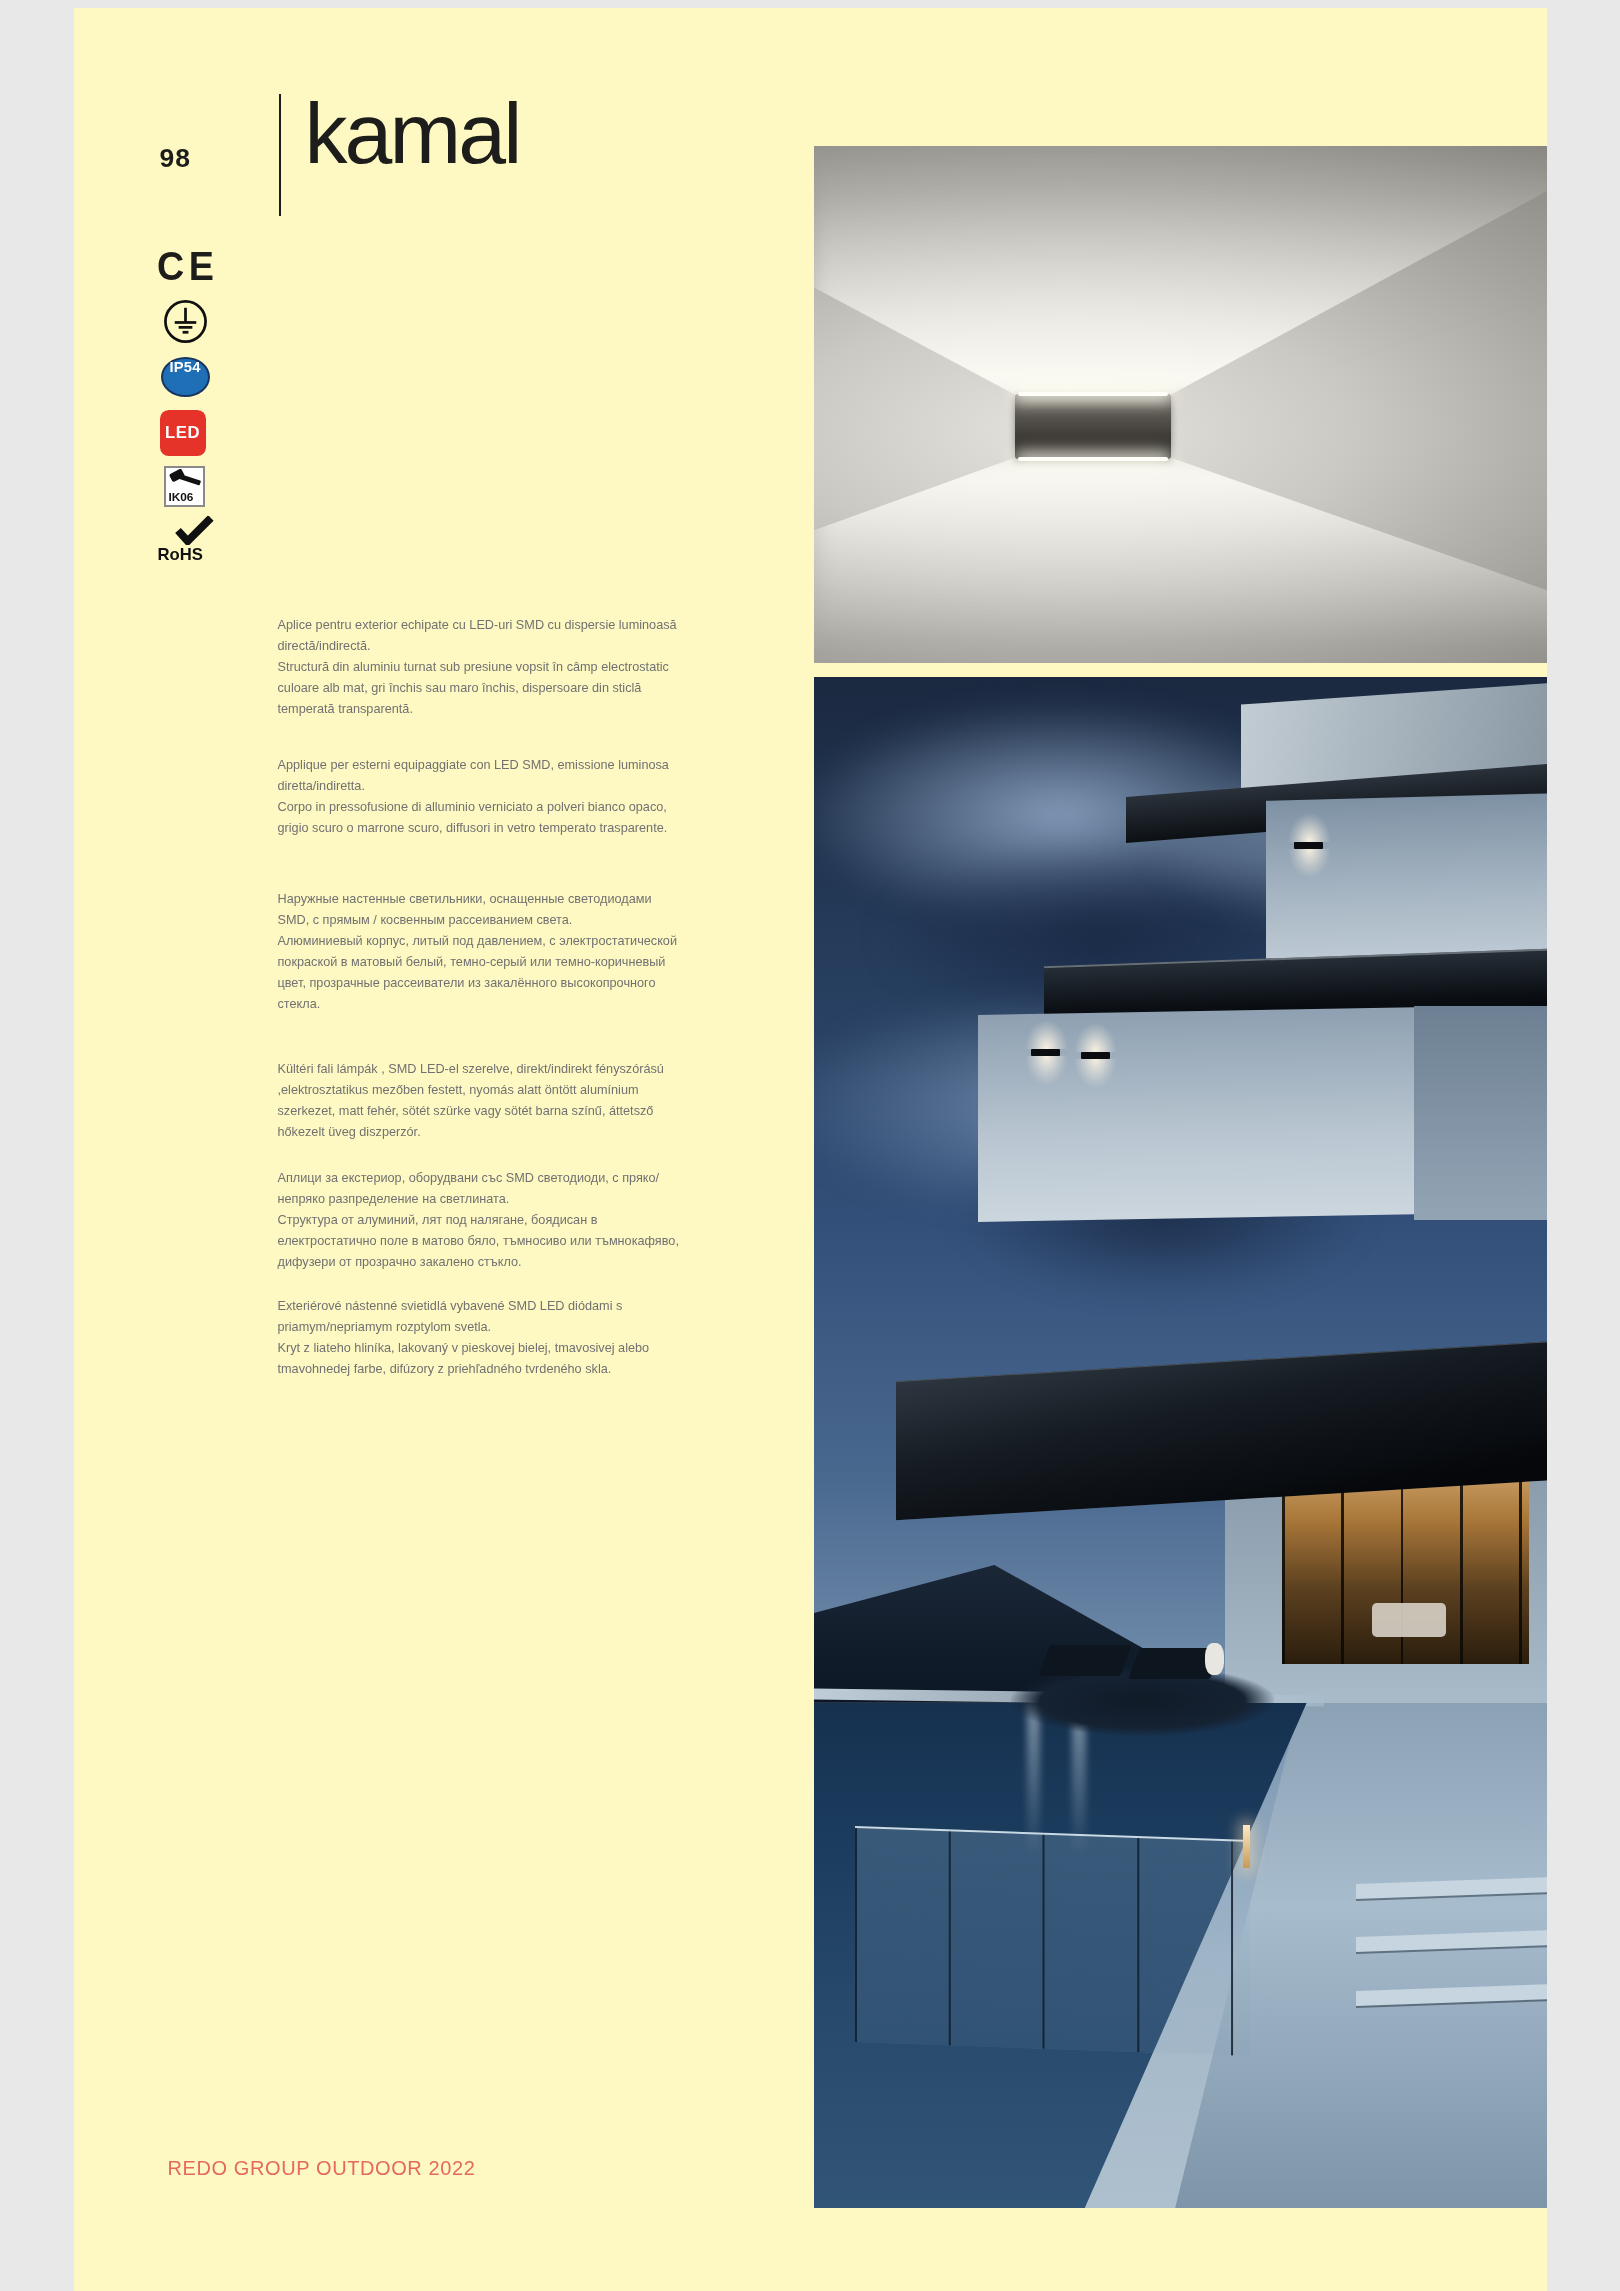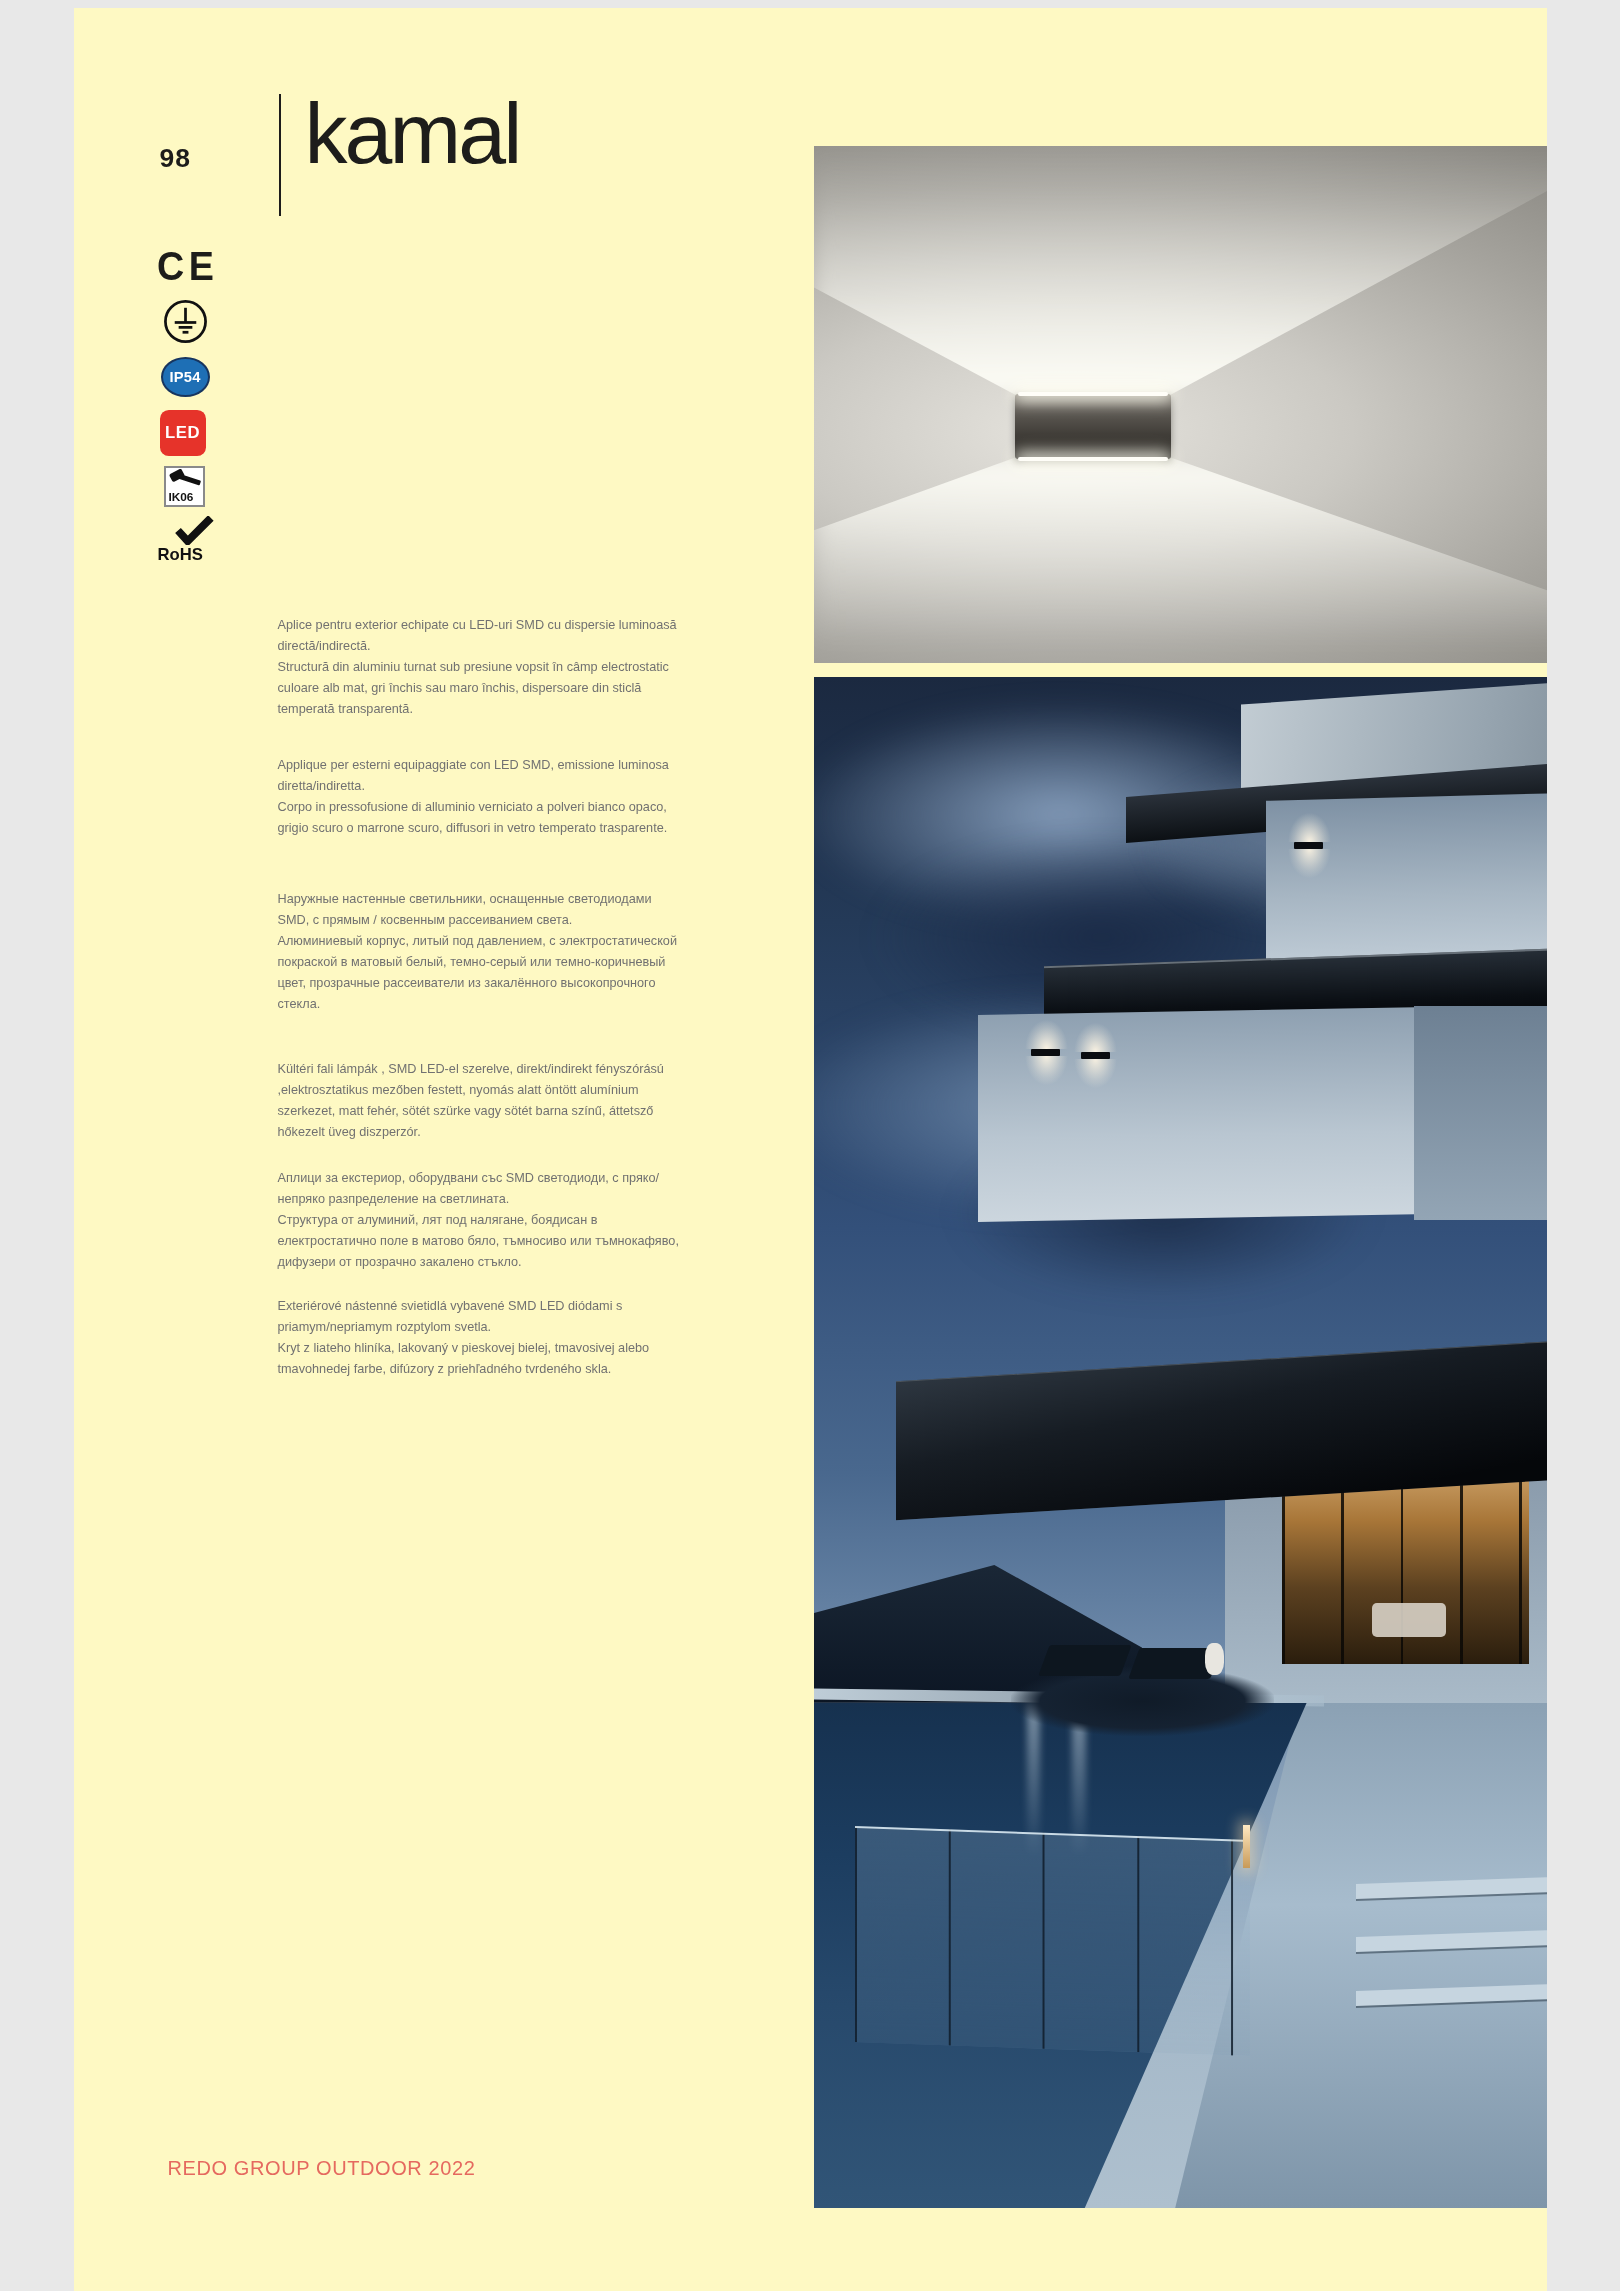--- a/index.html
+++ b/index.html
@@ -11,21 +11,21 @@
   #title-rule{position:absolute;left:205px;top:86px;width:2px;height:122px;background:#1d1d1b;}
   #product-title{position:absolute;left:231px;top:76px;font-size:86px;font-weight:200;
                  letter-spacing:-2.9px;color:#1d1d1b;}
 
   
   .cert{position:absolute;}
   #cert-ce{left:83px;top:235px;font-size:41px;font-weight:700;letter-spacing:4.9px;
            transform:scaleX(.92);transform-origin:left;}
   #cert-ground{left:88px;top:290px;width:47px;height:47px;}
   #cert-ip54{left:87px;top:349px;width:49px;height:40px;background:#1e6fb5;border:2.9px solid #17355f;
-             border-radius:50%;display:flex;align-items:center;justify-content:center;box-sizing:border-box;}
+             border-radius:50%;display:flex;justify-content:center;box-sizing:border-box;}
   #cert-ip54 span{color:#fff;font-size:14.7px;font-weight:700;letter-spacing:0.2px;}
   #cert-led{left:86px;top:402px;width:46px;height:46px;background:#e6332a;border-radius:8.8px;
             display:flex;align-items:center;justify-content:center;text-align:center;}
   #cert-led span{color:#fff;font-size:16.7px;font-weight:700;letter-spacing:0.5px;}
   #cert-ik06{left:90px;top:458px;width:41px;height:41px;border:2px solid #8a8a8a;box-sizing:border-box;
              background:#fff;position:absolute;}
   #cert-ik06 .ik-label{position:absolute;left:2.9px;bottom:1px;font-size:11.8px;font-weight:600;color:#111;}
   #cert-rohs{left:84px;top:508px;width:57px;height:49px;}
   #cert-rohs .rohs-label{position:absolute;left:0;bottom:0;font-size:16.7px;font-weight:700;color:#111;}
   #cert-rohs svg{position:absolute;right:0;top:0;}

